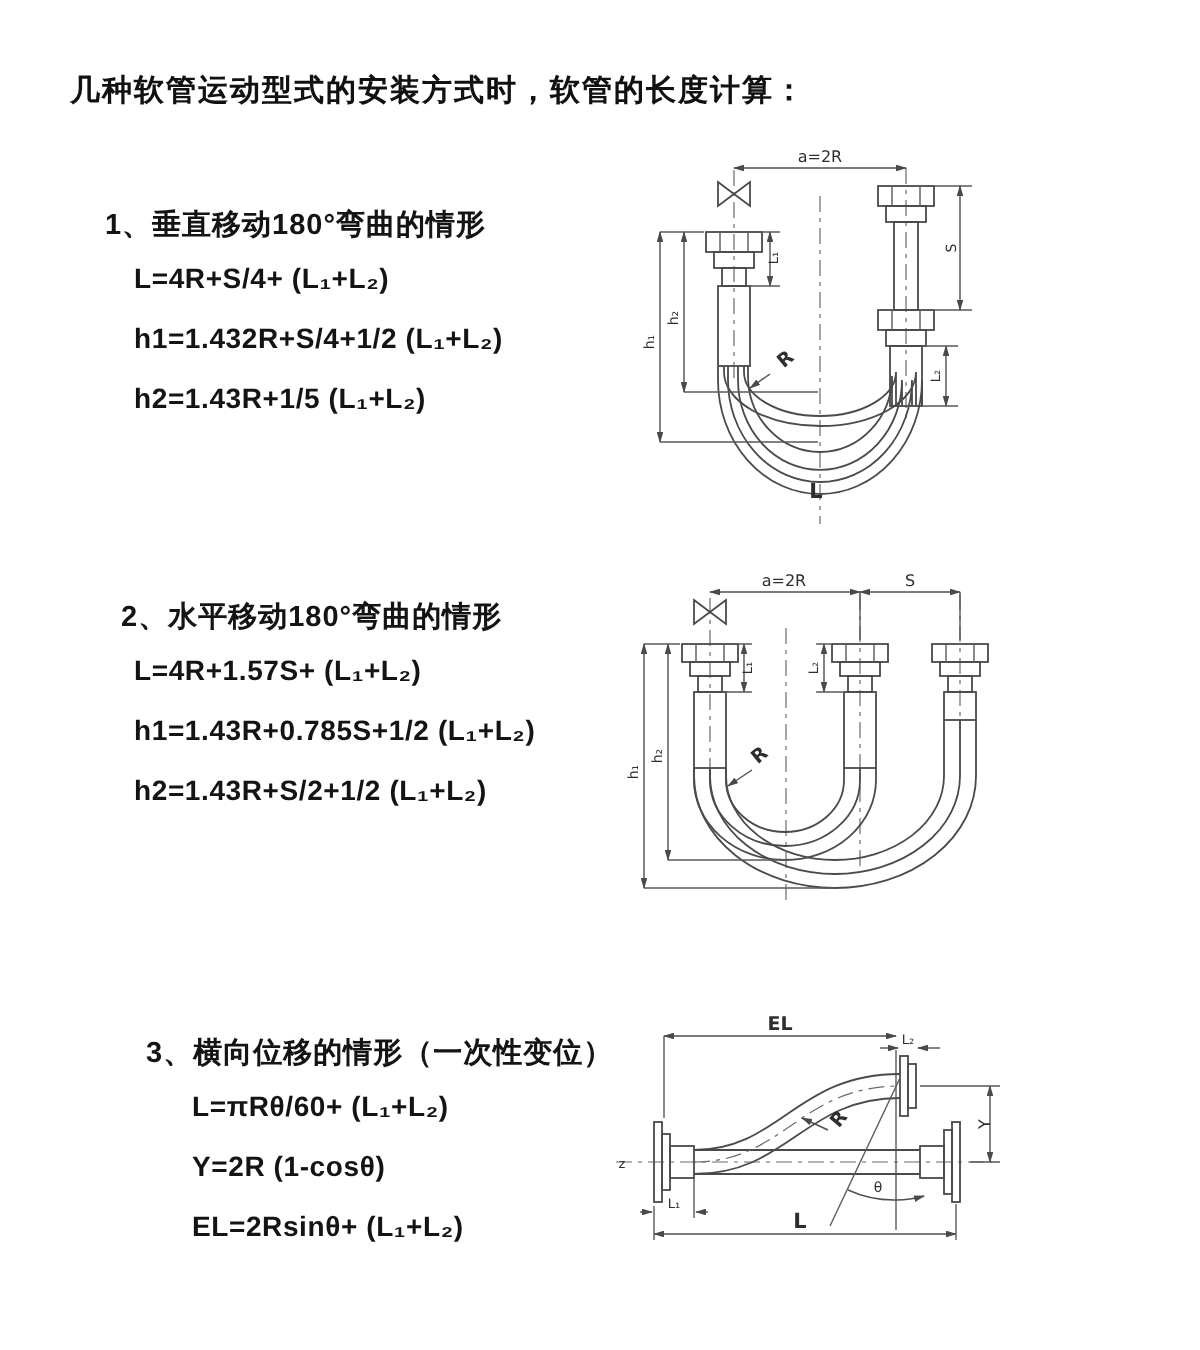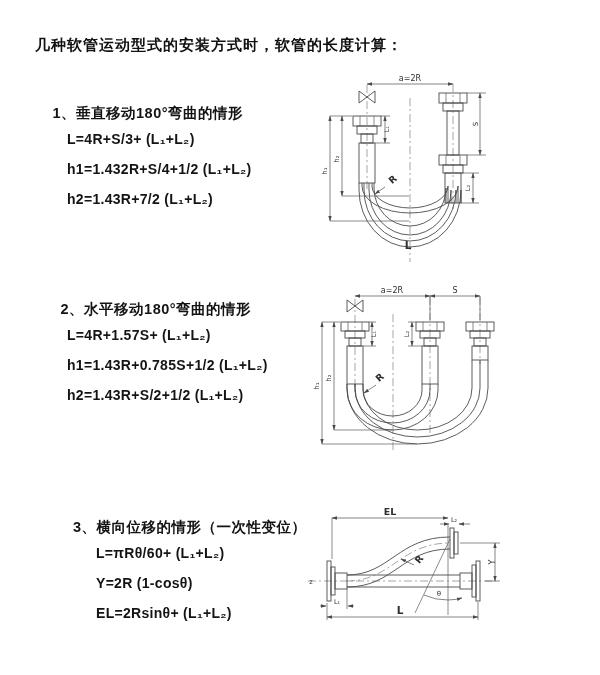--- a/index.html
+++ b/index.html
@@ -49,23 +49,23 @@
 </style>
 </head>
 <body>
 
 <div class="page">
 
   <div class="doc-title">几种软管运动型式的安装方式时，软管的长度计算：</div>
 
   <div class="section" id="sec1">
     <div class="sec-heading">1、垂直移动180°弯曲的情形</div>
-    <div class="formula first">L=4R+S/3+ (L₁+L₂)</div>
+    <div class="formula first">L=4R+S/4+ (L₁+L₂)</div>
     <div class="formula">h1=1.432R+S/4+1/2 (L₁+L₂)</div>
-    <div class="formula">h2=1.43R+7/2 (L₁+L₂)</div>
+    <div class="formula">h2=1.43R+1/5 (L₁+L₂)</div>
   </div>
 
   <div class="section" id="sec2">
     <div class="sec-heading">2、水平移动180°弯曲的情形</div>
     <div class="formula first">L=4R+1.57S+ (L₁+L₂)</div>
     <div class="formula">h1=1.43R+0.785S+1/2 (L₁+L₂)</div>
     <div class="formula">h2=1.43R+S/2+1/2 (L₁+L₂)</div>
   </div>
 
   <div class="section" id="sec3">

